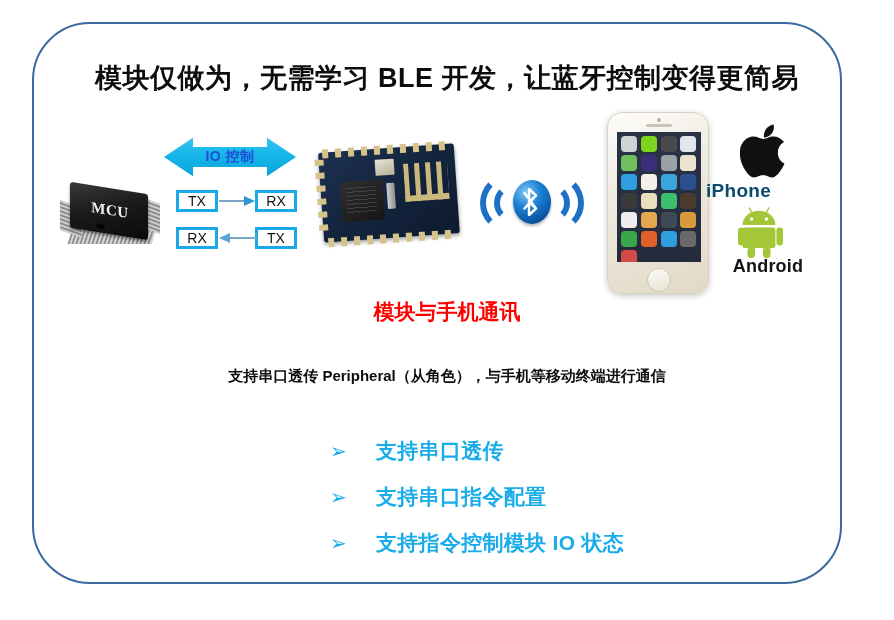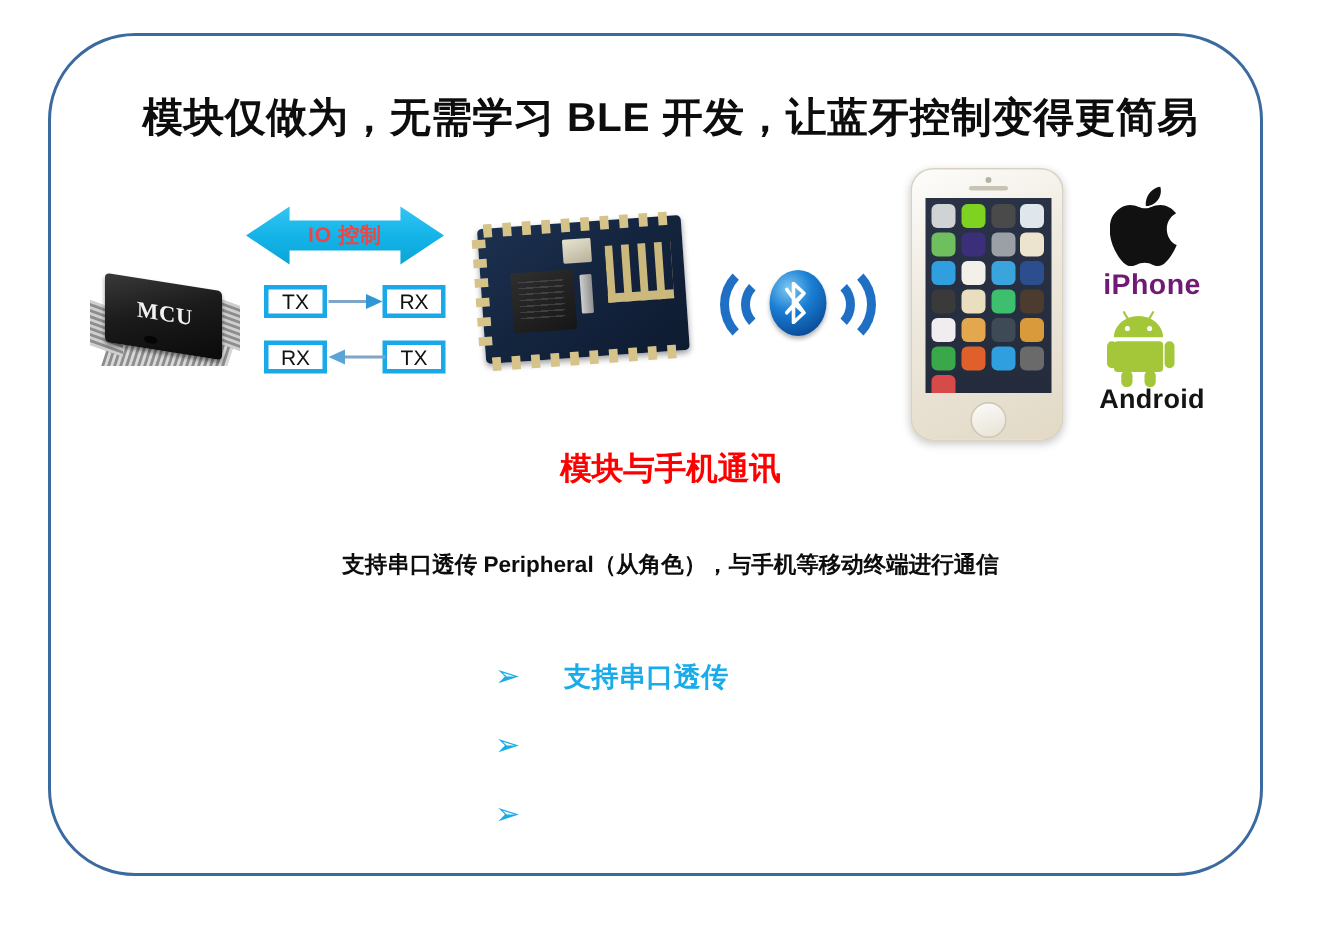--- a/index.html
+++ b/index.html
@@ -120,21 +120,21 @@
     filter: drop-shadow(1px 2px 1px rgba(0,0,0,.35));
   }
   #io-arrow .io-label {
     position: absolute;
     inset: 0;
     display: flex;
     align-items: center;
     justify-content: center;
     font-size: 14px;
     font-weight: bold;
-    color: #ef4444;
+    color: #1d4ed8;
     letter-spacing: 0.5px;
   }
 
   
   .tag-box {
     position: absolute;
     width: 42px;
     height: 22px;
     box-sizing: border-box;
     border: 3px solid #19a9e8;
@@ -345,24 +345,23 @@
     left: 740px;
     top: 122px;
     width: 56px;
     height: 58px;
   }
   #apple-label {
     position: absolute;
     left: 706px;
     top: 180px;
     width: 124px;
-    text-align: center;
     font-size: 19px;
     font-weight: bold;
-    color: #701a75;
+    color: #0c4a6e;
     letter-spacing: 0.3px;
   }
 
   
   #android-logo {
     position: absolute;
     left: 738px;
     top: 206px;
     width: 60px;
     height: 54px;
@@ -416,21 +415,21 @@
     height: 46px;
   }
   #feature-list .bullet-marker {
     width: 46px;
     flex: 0 0 46px;
     font-size: 20px;
     line-height: 1;
     color: #19ace8;
   }
   #feature-list .feature-text {
-    font-size: 18px;
+    font-size: 21px;
     font-weight: bold;
     color: #19ace8;
     letter-spacing: 0.3px;
   }
 </style>
 </head>
 <body>
 
 <div id="slide-frame"></div>
 
@@ -550,17 +549,19 @@
 
 <div id="description-line">支持串口透传 Peripheral（从角色），与手机等移动终端进行通信</div>
 
 <div id="feature-list">
     <div class="feature-item">
       <span class="bullet-marker" style="color: rgb(25, 172, 232);">➢</span>
       <span class="feature-text" style="color: rgb(25, 172, 232);">支持串口透传</span>
     </div>
     <div class="feature-item">
       <span class="bullet-marker" style="color: rgb(25, 172, 232);">➢</span>
+      <span class="feature-text" style="color: rgb(25, 172, 232);">支持串口指令配置</span>
     </div>
     <div class="feature-item">
       <span class="bullet-marker" style="color: rgb(25, 172, 232);">➢</span>
+      <span class="feature-text" style="color: rgb(25, 172, 232);">支持指令控制模块 IO 状态</span>
     </div>
   </div>
 
 </body></html>

